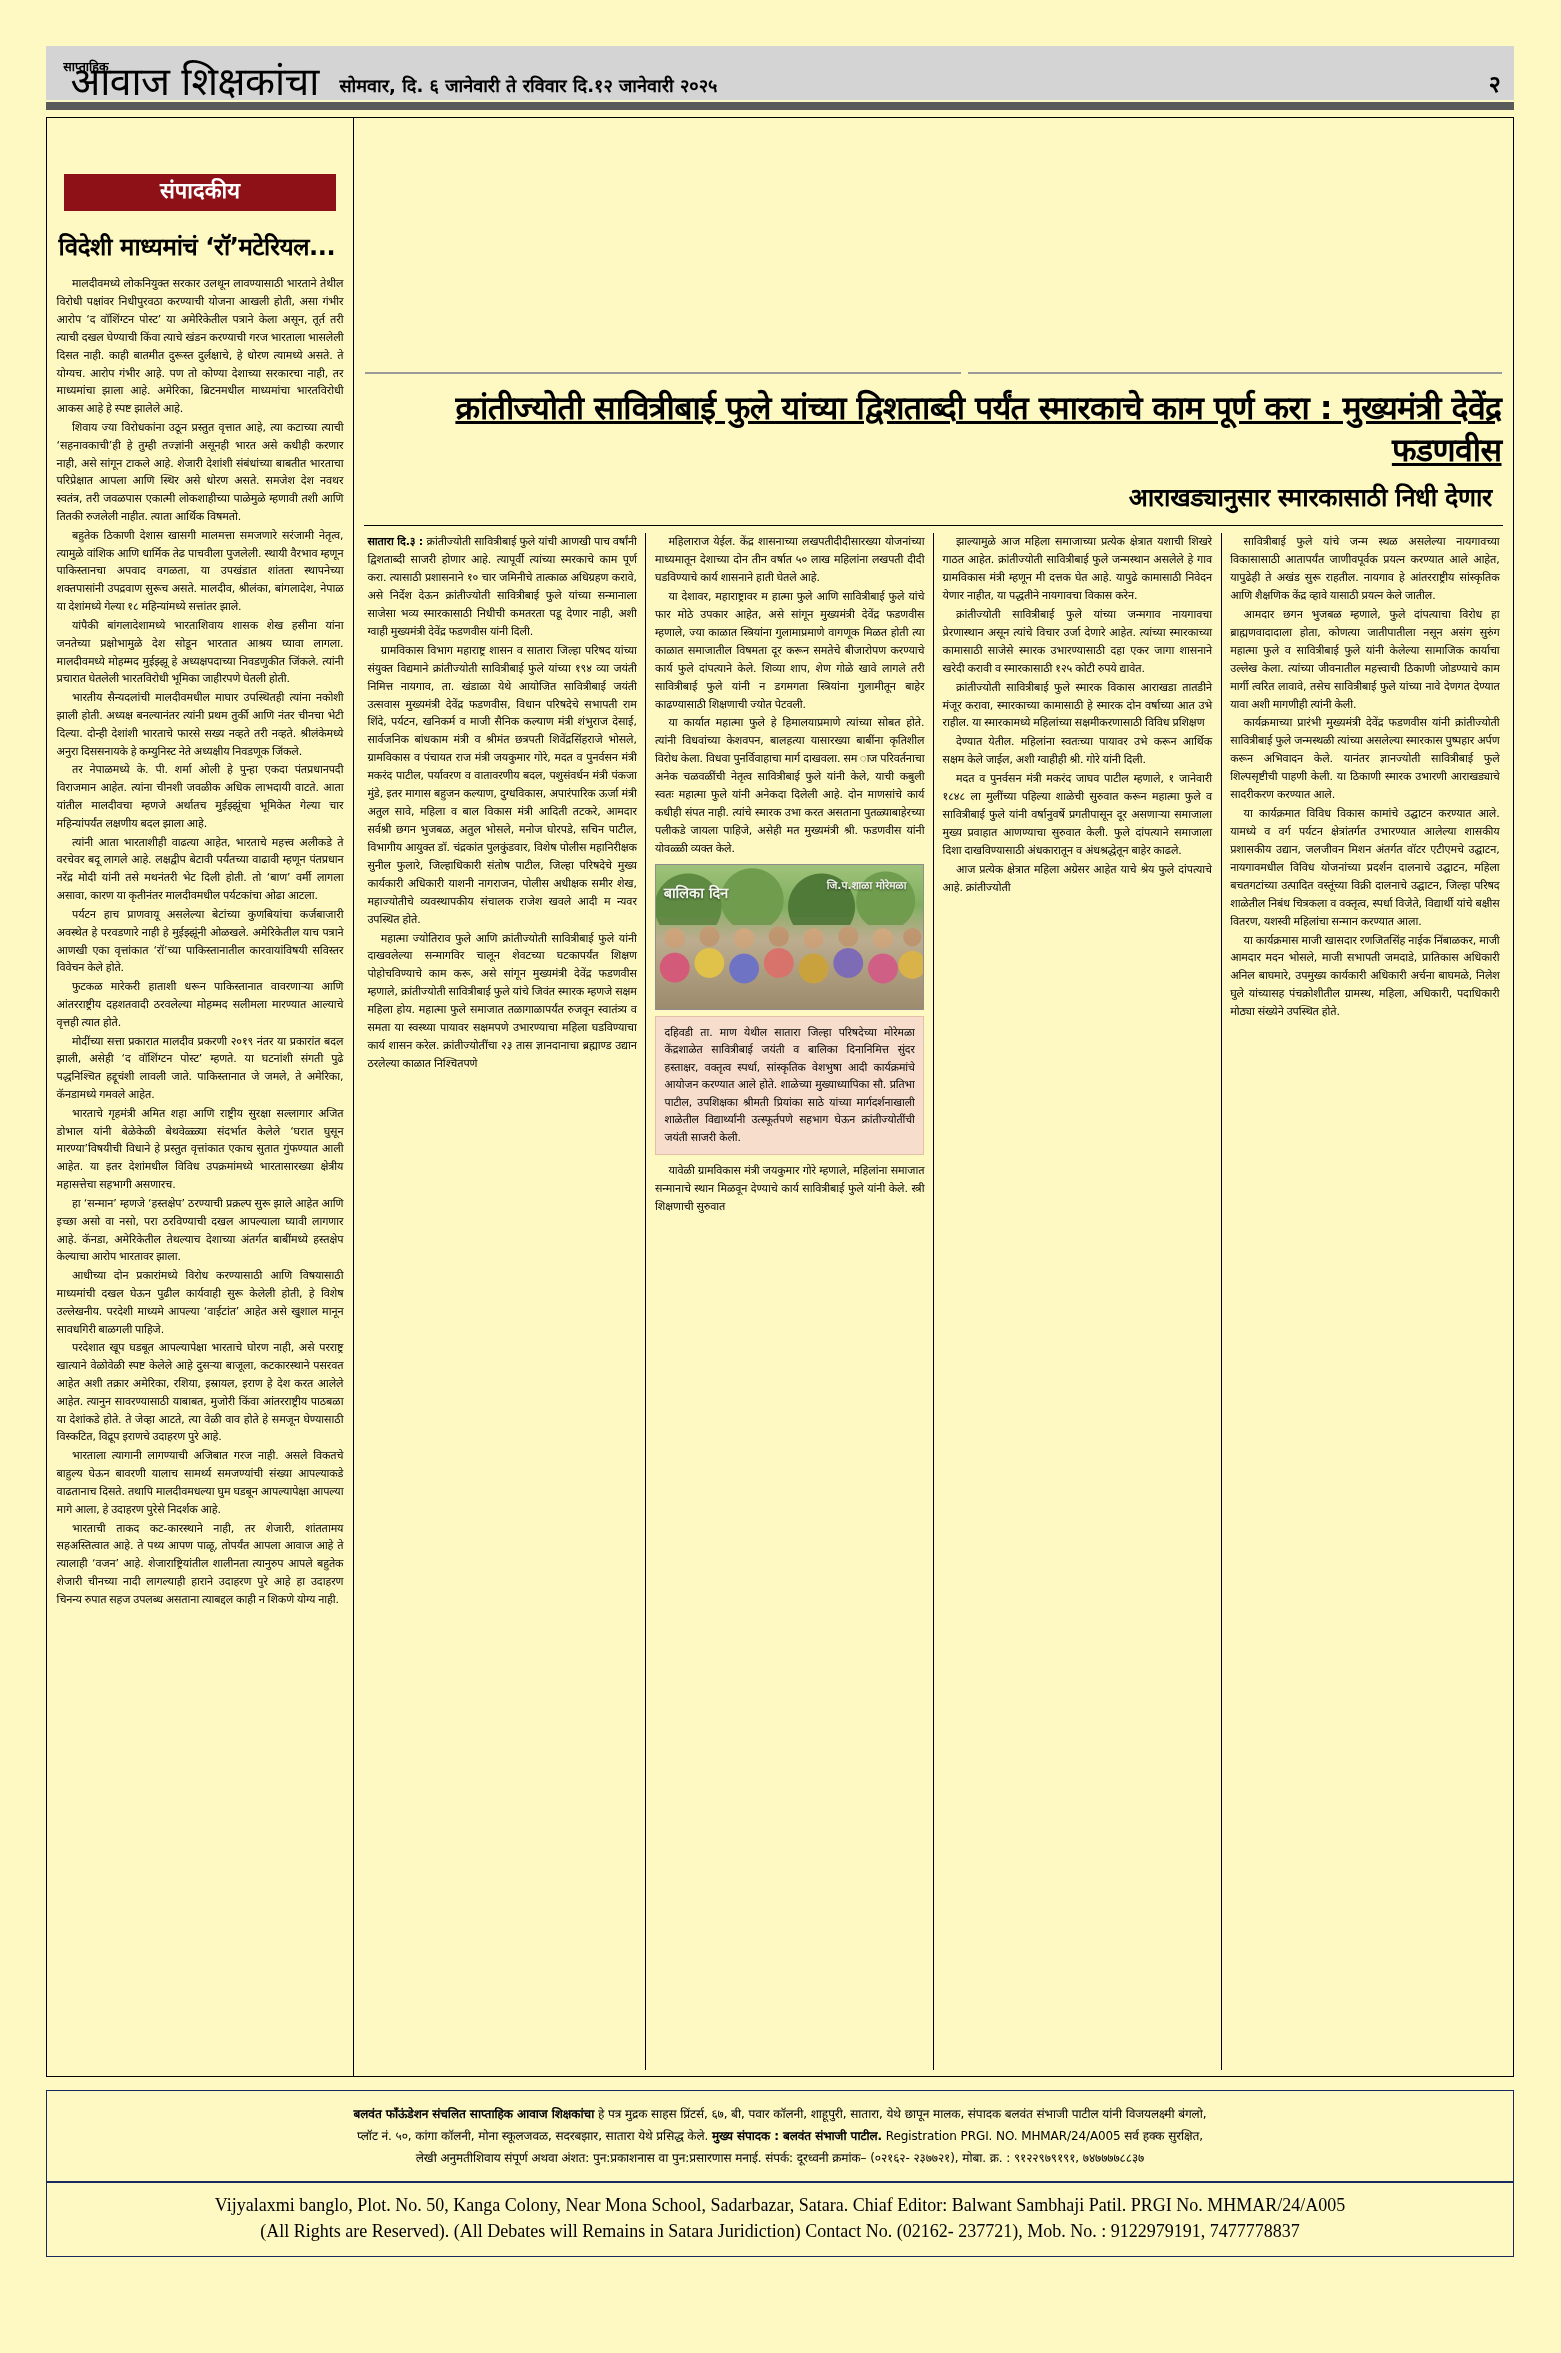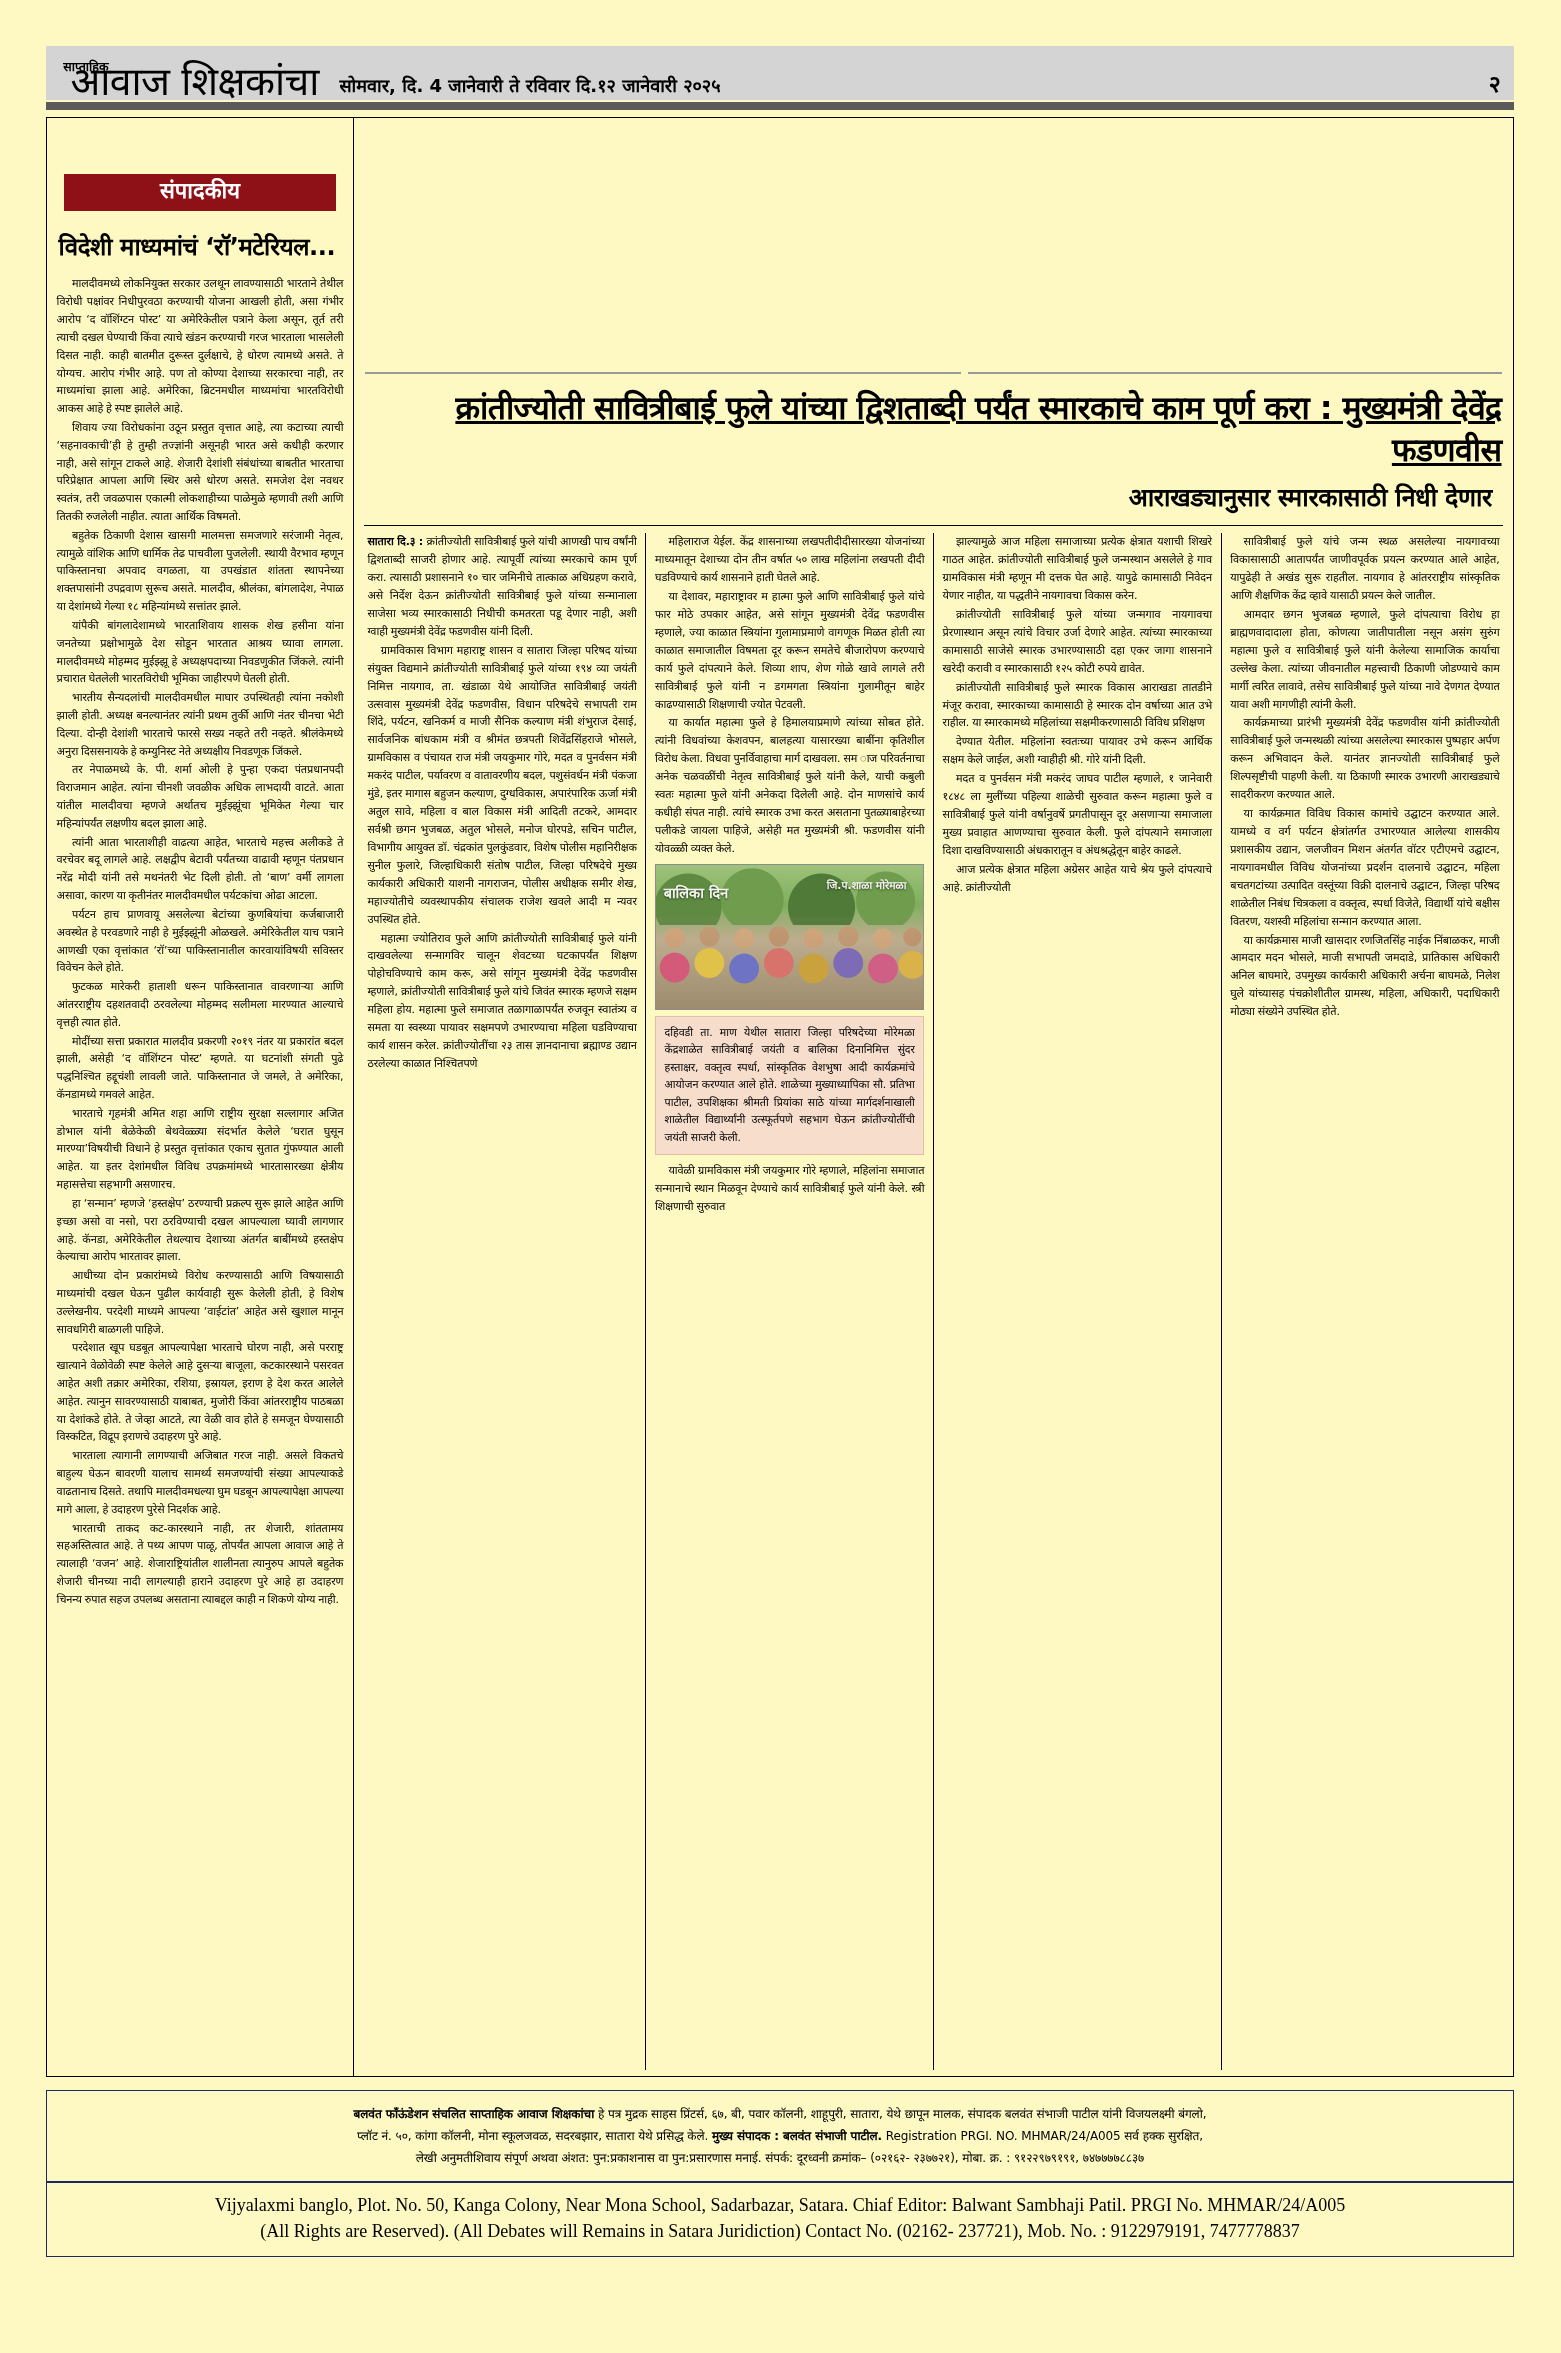--- a/index.html
+++ b/index.html
@@ -435,21 +435,21 @@
 </style>
 </head>
 <body>
 
 <div class="page">
 
   <div class="masthead">
     <div class="masthead-left">
       <div class="mast-weekly">साप्ताहिक</div>
       <div class="mast-title">आवाज शिक्षकांचा</div>
-      <div class="mast-date">सोमवार, दि. 4 जानेवारी ते रविवार दि.१२ जानेवारी २०२५</div>
+      <div class="mast-date">सोमवार, दि. ६ जानेवारी ते रविवार दि.१२ जानेवारी २०२५</div>
     </div>
     <div class="mast-pageno">२</div>
   </div>
   <div class="mast-rule"></div>
 
   <div class="content">
 
     <div class="col-editorial">
       <div class="edit-banner">संपादकीय</div>
       <div class="edit-head">विदेशी माध्यमांचं ‘रॉ’मटेरियल...</div>

